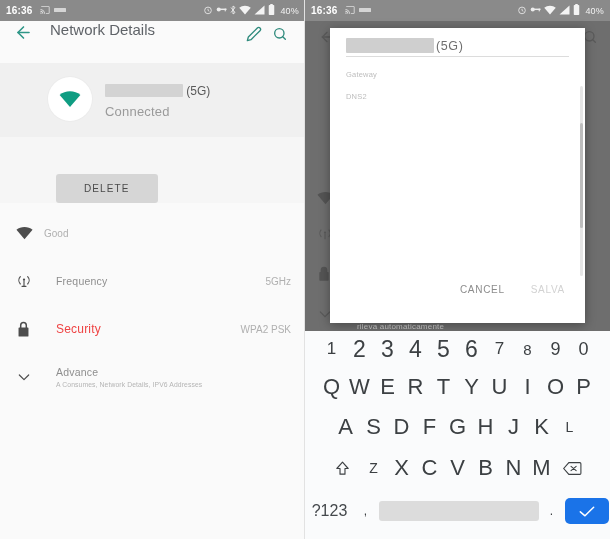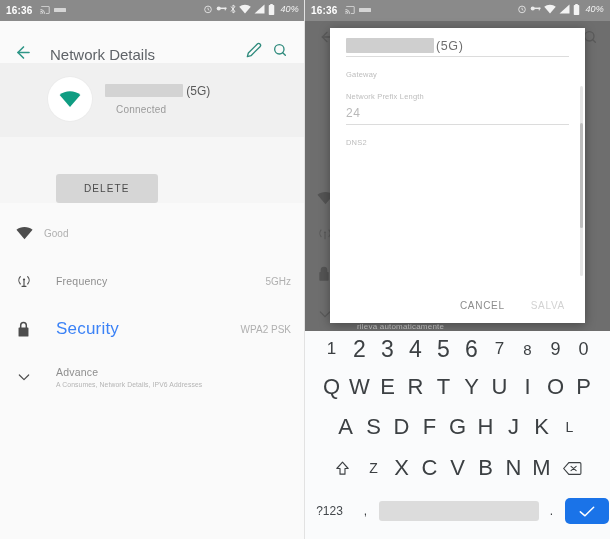--- a/index.html
+++ b/index.html
@@ -6,68 +6,68 @@
   body{width:610px;height:539px;font-family:"Liberation Sans",sans-serif;overflow:hidden;}
   .screen{position:relative;width:610px;height:539px;display:flex;}
 
   
   .panel{position:relative;width:368px;height:539px;overflow:hidden;background:#fafafa;}
   .statusbar{height:21px;background:#8a8a8a;color:#f2f2f2;display:flex;align-items:center;
              padding:0 6px;font-size:9px;letter-spacing:.2px;}
   .sb-clock{font-size:10px;font-weight:bold;color:#fff;}
   .sb-left-icons{display:flex;align-items:center;gap:4px;margin-left:7px;opacity:.92;}
   .sb-spacer{flex:1;}
-  .sb-right{display:flex;align-items:flex-start;gap:3px;font-style:italic;}
+  .sb-right{display:flex;align-items:center;gap:3px;}
   .sb-batt{font-size:9px;margin-left:2px;}
   .ic{display:inline-block;line-height:1;}
 
   
-  .toolbar{height:42px;background:#fafafa;display:flex;align-items:flex-end;padding:0 12px;}
+  .toolbar{height:42px;background:#fafafa;display:flex;align-items:flex-start;padding:0 12px;}
   .tb-back{width:22px;height:22px;color:#2e9687;display:flex;align-items:center;justify-content:center;}
   .tb-title{margin-left:16px;font-size:15px;color:#5f6368;flex:1;}
   .tb-ic{width:26px;height:26px;color:#2e8a7c;display:flex;align-items:center;justify-content:center;}
 
   .hero{background:#f0f0f0;padding:10px 0 16px 0;display:flex;align-items:flex-start;}
   .hero-ic-wrap{width:44px;height:44px;border-radius:50%;background:#fff;margin-left:48px;margin-top:4px;
                 display:flex;align-items:center;justify-content:center;
                 box-shadow:0 0 0 1px rgba(0,0,0,.02);}
   .hero-text{margin-left:13px;margin-top:8px;}
   .redact{display:inline-block;background:#d3d3d3;height:13px;width:78px;vertical-align:-2px;border-radius:1px;}
   .hero-ssid{font-size:12px;color:#5a5a5a;}
-  .hero-sub{font-size:10px;color:#9a9a9a;margin-top:5px;letter-spacing:.2px;margin-left:11px;}
+  .hero-sub{font-size:13px;color:#9a9a9a;margin-top:5px;letter-spacing:.2px;}
 
   .delete-wrap{background:#f6f6f6;height:66px;display:flex;align-items:flex-end;}
   .delete-btn{margin-left:56px;background:#d6d6d6;border:none;border-radius:3px;
               padding:9px 28px;font-size:10px;color:#4a4a4a;letter-spacing:1.1px;
               font-family:"Liberation Sans",sans-serif;cursor:pointer;}
 
   .list{background:#fafafa;padding-top:6px;}
   .row{display:flex;align-items:center;padding:9px 14px 9px 16px;min-height:30px;}
   .row-ic{width:28px;color:#4d4d4d;display:flex;align-items:center;justify-content:flex-start;flex:0 0 28px;}
   .row-main{flex:1;margin-left:12px;}
   .row-label{font-size:10.5px;color:#8e8e8e;letter-spacing:.2px;}
-  .row-label.big{font-size:17px;color:#3b82f6;}
+  .row-label.big{font-size:12px;color:#ef4444;}
   .row-sub{font-size:6.8px;color:#b4b4b4;margin-top:3px;letter-spacing:.1px;}
   .row-val{font-size:10px;color:#b0b0b0;}
 
   
   .rpanel{background:#ededed;}
   .scrim{position:absolute;left:0;top:21px;width:305px;height:310px;background:#6e6e6e;}
   .scrim-ghost{position:absolute;color:#3d3d3d;opacity:.55;}
 
   .dialog{position:absolute;left:25px;top:28px;width:255px;height:295px;background:#fff;
           box-shadow:0 2px 10px rgba(0,0,0,.35);overflow:hidden;}
   .dlg-body{padding:10px 16px 0 16px;}
   .field{margin-bottom:13px;}
   .f-label{font-size:7.5px;color:#bdbdbd;letter-spacing:.2px;margin-bottom:5px;}
   .f-value{font-size:12px;color:#b9b9b9;padding-bottom:4px;border-bottom:1px solid #dcdcdc;
            letter-spacing:.6px;}
   .f-value.ssid{display:flex;align-items:flex-end;gap:2px;color:#6f6f6f;font-size:12.5px;padding-bottom:3px;}
   .redact-lg{display:inline-block;background:#cfcfcf;height:15px;width:88px;border-radius:1px;}
-  .dlg-actions{position:absolute;right:10px;bottom:6px;display:flex;gap:6px;align-items:center;}
+  .dlg-actions{position:absolute;right:10px;bottom:22px;display:flex;gap:6px;align-items:center;}
   .dlg-btn{background:none;border:none;font-size:10px;letter-spacing:.7px;color:#8c8c8c;
            padding:6px 10px;font-family:"Liberation Sans",sans-serif;cursor:pointer;}
   .dlg-btn.disabled{color:#d2d2d2;}
   .dlg-scroll-track{position:absolute;right:2px;top:58px;width:3px;height:190px;background:#e6e6e6;border-radius:2px;}
   .dlg-scroll-thumb{position:absolute;right:2px;top:95px;width:3px;height:105px;background:#bdbdbd;border-radius:2px;}
 
   .behind-text{position:absolute;left:52px;top:322px;font-size:8px;color:#c9c9c9;letter-spacing:.2px;}
 
   
   .kb{position:absolute;left:0;bottom:0;width:305px;height:208px;background:#fafbfc;}
@@ -79,21 +79,21 @@
   .kb-row.r4{height:44px;}
   .key{display:flex;align-items:center;justify-content:center;color:#3c4043;
        font-family:"Liberation Sans",sans-serif;cursor:pointer;}
   .k-num{width:28px;font-size:23px;}
   .k-num.s1{font-size:17px;}
   .k-num.s2{font-size:15px;}
   .k-num.s3{font-size:18px;}
   .k-letter{width:28px;font-size:22px;}
   .k-letter.small{font-size:14px;}
   .k-shift,.k-del{width:34px;font-size:17px;color:#3c4043;}
-  .k-sym{width:46px;font-size:12px;color:#44484c;}
+  .k-sym{width:46px;font-size:16px;color:#44484c;}
   .k-comma{width:26px;font-size:12px;}
   .k-space{flex:0 0 160px;height:20px;background:#dcdcdc;border-radius:3px;}
   .k-period{width:26px;font-size:12px;}
   .k-enter{width:44px;height:26px;background:#1a73e8;border-radius:5px;color:#fff;
            display:flex;align-items:center;justify-content:center;font-size:15px;}
   .divider{position:absolute;left:304px;top:0;width:1px;height:539px;background:#e2e2e2;}
 </style>
 </head>
 <body>
 
@@ -350,24 +350,20 @@
           <div class="f-value ssid">
             <span class="redact-lg"></span>
             <span>(5G)</span>
           </div>
         </div>
 
         <div class="field">
           <div class="f-label">Gateway</div>
         </div>
 
-        <div class="field">
-          <div class="f-label">Network Prefix Length</div>
-          <div class="f-value">24</div>
-        </div>
 
 
         <div class="field">
           <div class="f-label">DNS2</div>
         </div>
 
       </div>
 
       <div class="dlg-scroll-track"></div>
       <div class="dlg-scroll-thumb"></div>

